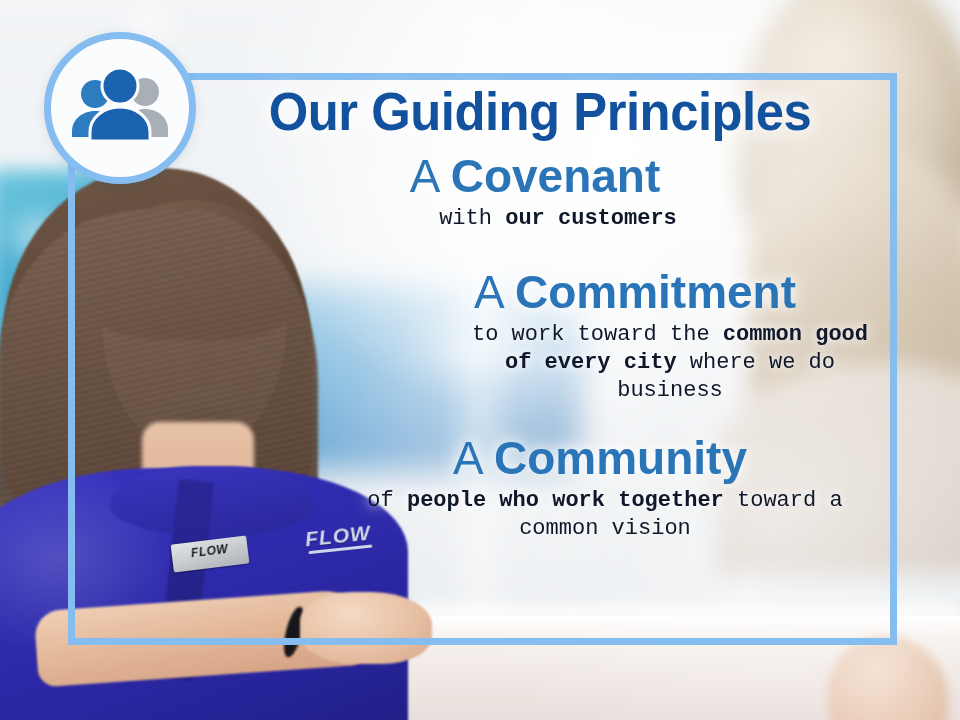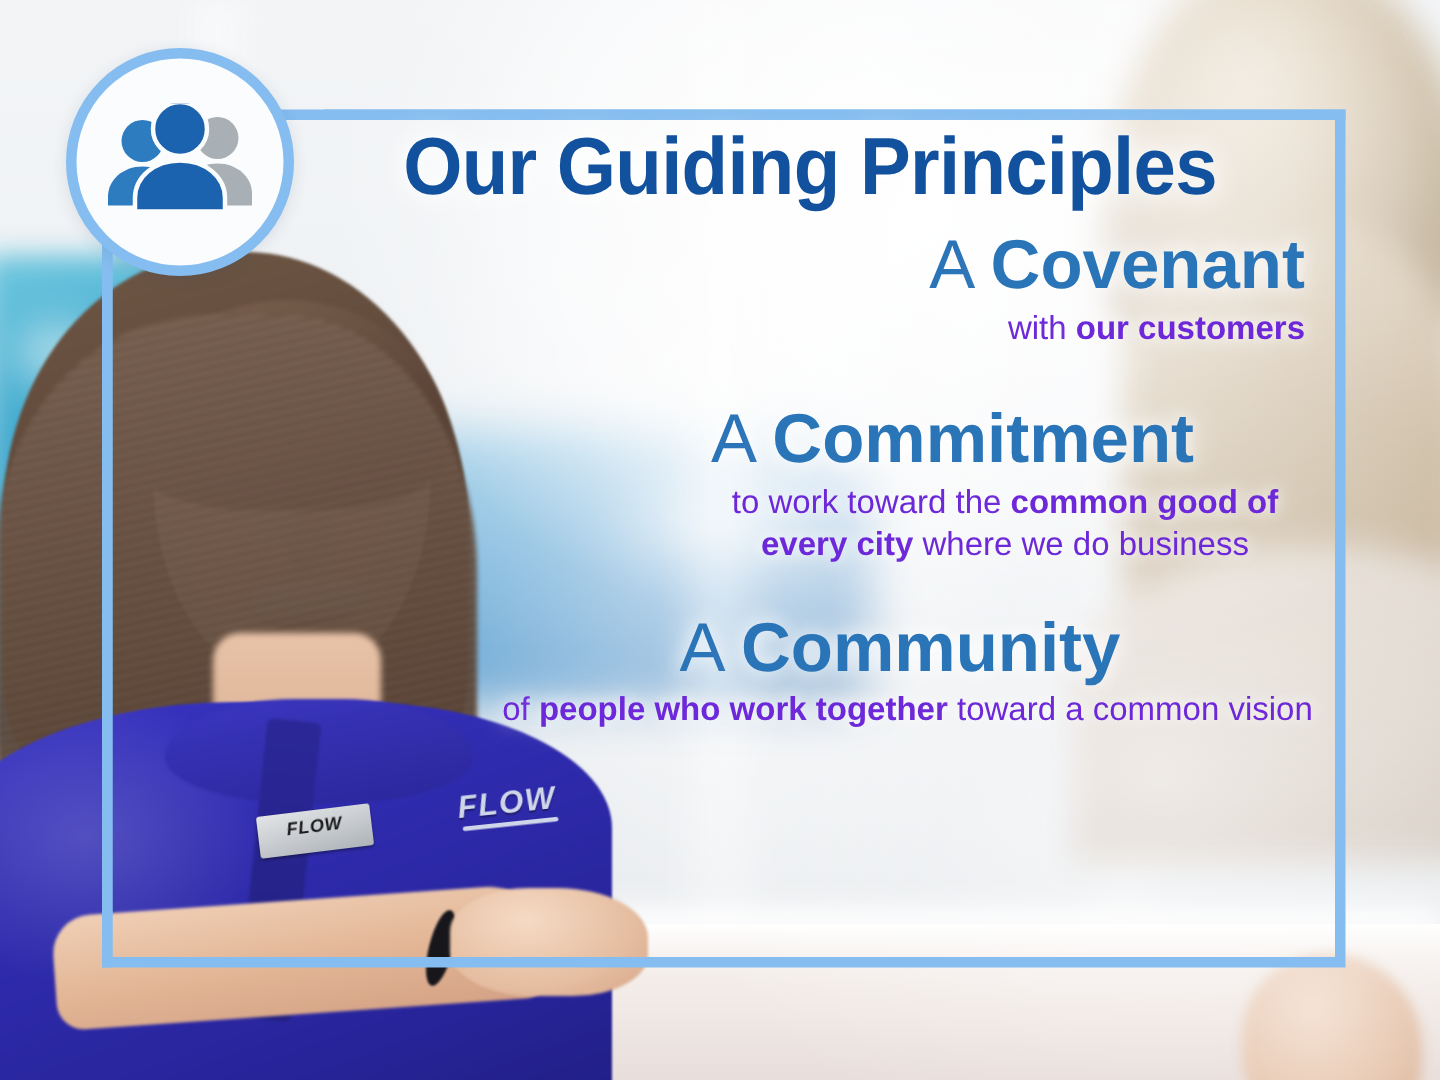--- a/index.html
+++ b/index.html
@@ -389,30 +389,30 @@
     font-size: 46px;
     line-height: 1.06;
     color: #2a74b8;
     text-shadow: 0 0 12px rgba(255,255,255,0.95), 0 0 24px rgba(255,255,255,0.75);
   }
   .principle .article { font-weight: 400; }
   .principle .noun    { font-weight: 700; }
 
   .principle .sub {
     margin: 4px 0 0 0;
-    font-family: Liberation Sans, sans-serif;
+    font-family: Liberation Mono, monospace;
     font-size: 22px;
     line-height: 1.26;
-    color: #6d28d9;
+    color: #0f172a;
     text-shadow: 0 0 10px rgba(255,255,255,0.95), 0 0 20px rgba(255,255,255,0.75);
   }
   .principle .sub b { font-weight: 700; }
 
   
-  .p-covenant   { text-align: right; margin-top: 14px; padding-right: 10px; }
+  .p-covenant   { text-align: center; margin-top: 14px; padding-right: 10px; }
   .p-community  { text-align: center; margin-top: 30px; padding-left: 120px; }
   .p-commitment { text-align: center; margin-top: 36px; padding-left: 190px; }
   .p-covenant .sub   { padding-left: 46px; }
   .p-community .sub  { padding-left: 10px; }
   .p-commitment .sub { padding-left: 70px; }
 </style>
 </head>
 <body>
 
 <div id="poster">

